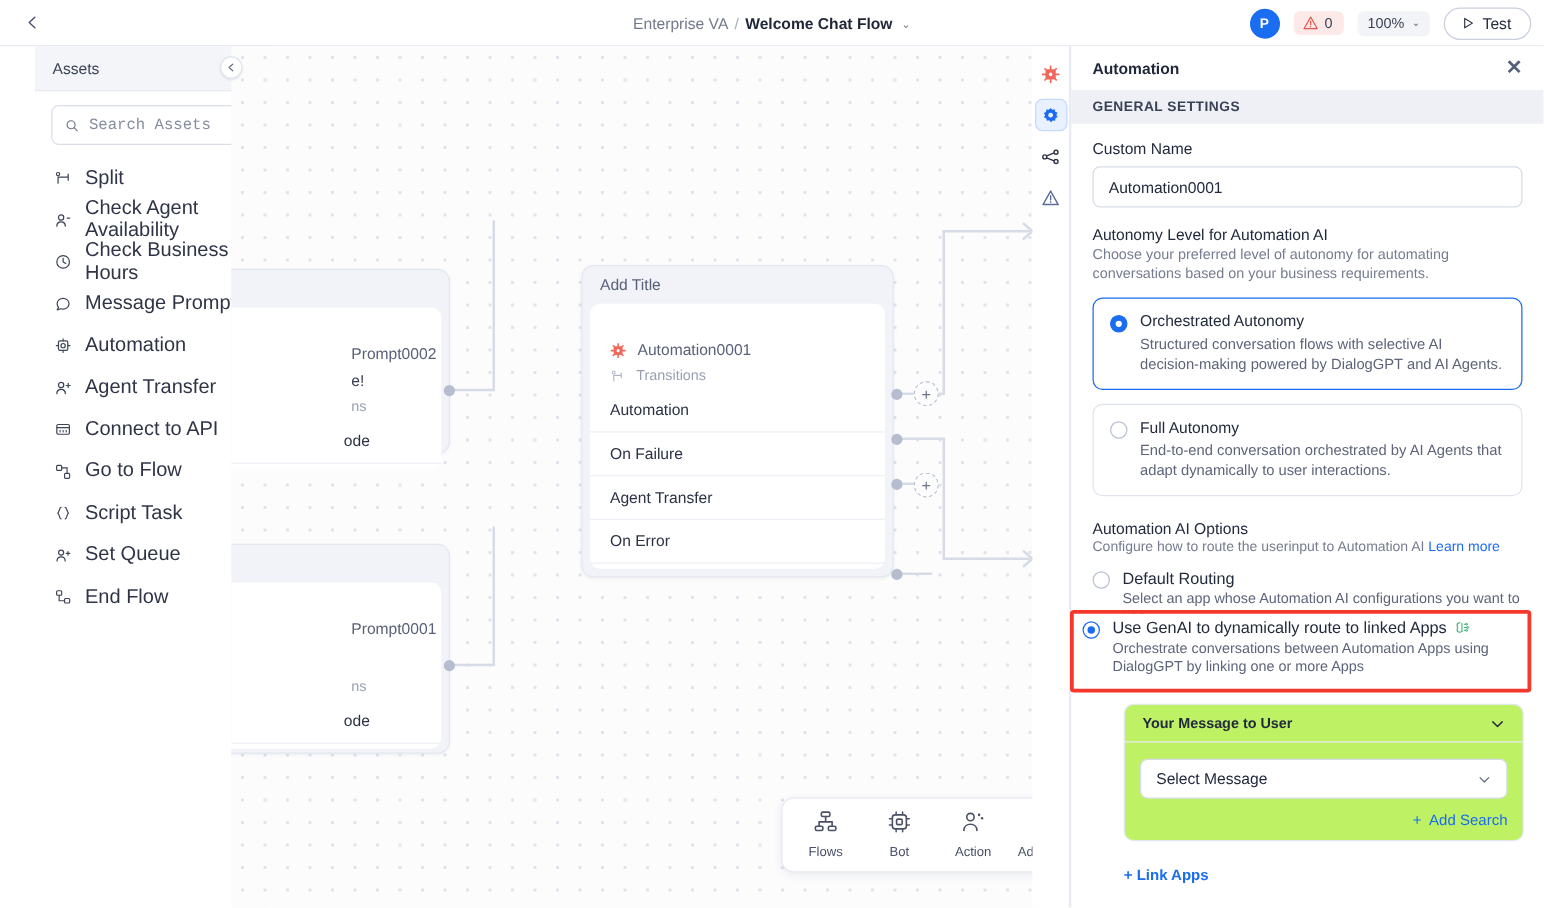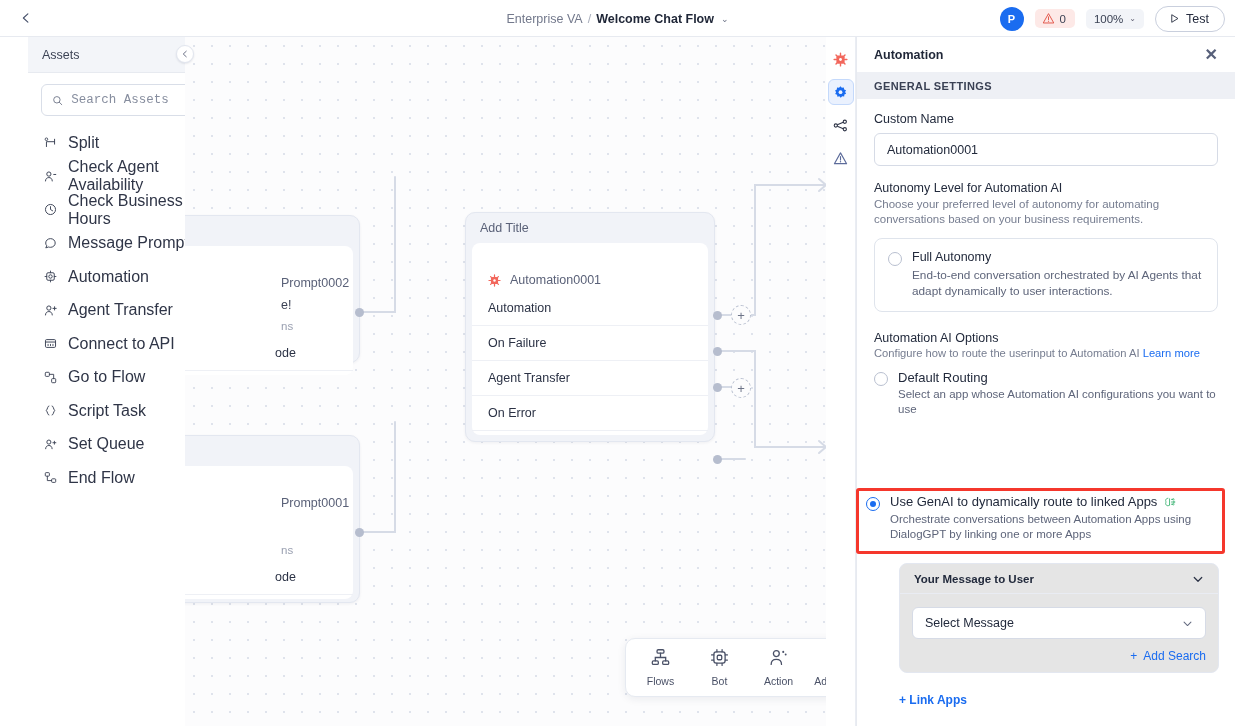--- a/index.html
+++ b/index.html
@@ -239,21 +239,21 @@
     border: 3px solid #f5372c; border-radius: 3px; pointer-events: none; z-index: 40;
   }
   .hl-mask {
     position: absolute; left: 859px; top: 491px; width: 363px; height: 60px;
     background: #fff; z-index: 35;
   }
   .hl-content { position: absolute; left: 866px; top: 494px; width: 355px; z-index: 37; }
 
   .msg-card {
     position: absolute; left: 898px; top: 563px; width: 320px;
-    border: 1px solid #e3e7f0; border-radius: 8px; background: #e5e5e5;
+    border: 1px solid #e3e7f0; border-radius: 8px; background: #bef264;
   }
   .msg-head {
     height: 30px; display: flex; align-items: center; justify-content: space-between;
     padding: 0 14px; border-bottom: 1px solid #e9ecf3;
     font-size: 11.5px; font-weight: bold; color: #222a3c; cursor: pointer;
   }
   .msg-inner { padding: 13px 12px 9px 12px; }
   .select-box {
     height: 32px; border: 1px solid #d6dbe6; border-radius: 6px; background: #fff;
     display: flex; align-items: center; justify-content: space-between;
@@ -513,20 +513,29 @@
         <div class="node-row">
           <span style="display:flex;">
             <svg width="13" height="13" viewBox="0 0 16 16">
               <rect x="3.6" y="3.6" width="8.8" height="8.8" rx="2" fill="#f2675c"></rect>
               <path d="M8 1.2 L8 3.6 M8 12.4 L8 14.8 M1.2 8 L3.6 8 M12.4 8 L14.8 8 M3.2 3.2 L4.8 4.8 M11.2 11.2 L12.8 12.8 M12.8 3.2 L11.2 4.8 M4.8 11.2 L3.2 12.8" stroke="#f2675c" stroke-width="1.5" stroke-linecap="round"></path>
               <circle cx="8" cy="8" r="1.5" fill="#ffffff"></circle>
             </svg>
           </span>
           <span style="color:#5a6178;">Automation0001</span>
         </div>
+        <div class="node-row muted">
+          <span style="display:flex;">
+            <svg width="12" height="12" viewBox="0 0 16 16">
+                <path d="M4 13 L4 7 L12 7 M12 4.5 L12 9.5" fill="none" stroke="#b0b6c6" stroke-width="1.2" stroke-linecap="round"></path>
+                <circle cx="4" cy="4" r="1.5" fill="none" stroke="#b0b6c6" stroke-width="1.1"></circle>
+              </svg>
+          </span>
+          <span>Transitions</span>
+        </div>
         <div class="node-trans">Automation</div>
         <div class="node-trans">On Failure</div>
         <div class="node-trans">Agent Transfer</div>
         <div class="node-trans">On Error</div>
       </div>
     </div>
 
     <div class="port" style="left:528px;top:274px;"></div>
     <div class="port" style="left:528px;top:310px;"></div>
     <div class="port" style="left:528px;top:346px;"></div>
@@ -617,20 +626,27 @@
     </div>
     <div class="rp-section">GENERAL SETTINGS</div>
 
     <div class="rp-body">
       <div class="fld-label">Custom Name</div>
       <input class="fld-input" value="Automation0001" style="">
 
       <div class="blk-title">Autonomy Level for Automation AI</div>
       <div class="blk-sub">Choose your preferred level of autonomy for automating conversations based on your business requirements.</div>
 
+      <div class="opt-card selected">
+        <span class="radio on filled"></span>
+        <div>
+          <div class="opt-name">Orchestrated Autonomy</div>
+          <div class="opt-desc">Structured conversation flows with selective AI decision-making powered by DialogGPT and AI Agents.</div>
+        </div>
+      </div>
 
       <div class="opt-card">
         <span class="radio"></span>
         <div>
           <div class="opt-name">Full Autonomy</div>
           <div class="opt-desc">End-to-end conversation orchestrated by AI Agents that adapt dynamically to user interactions.</div>
         </div>
       </div>
 
       <div class="aio-title">Automation AI Options</div>

